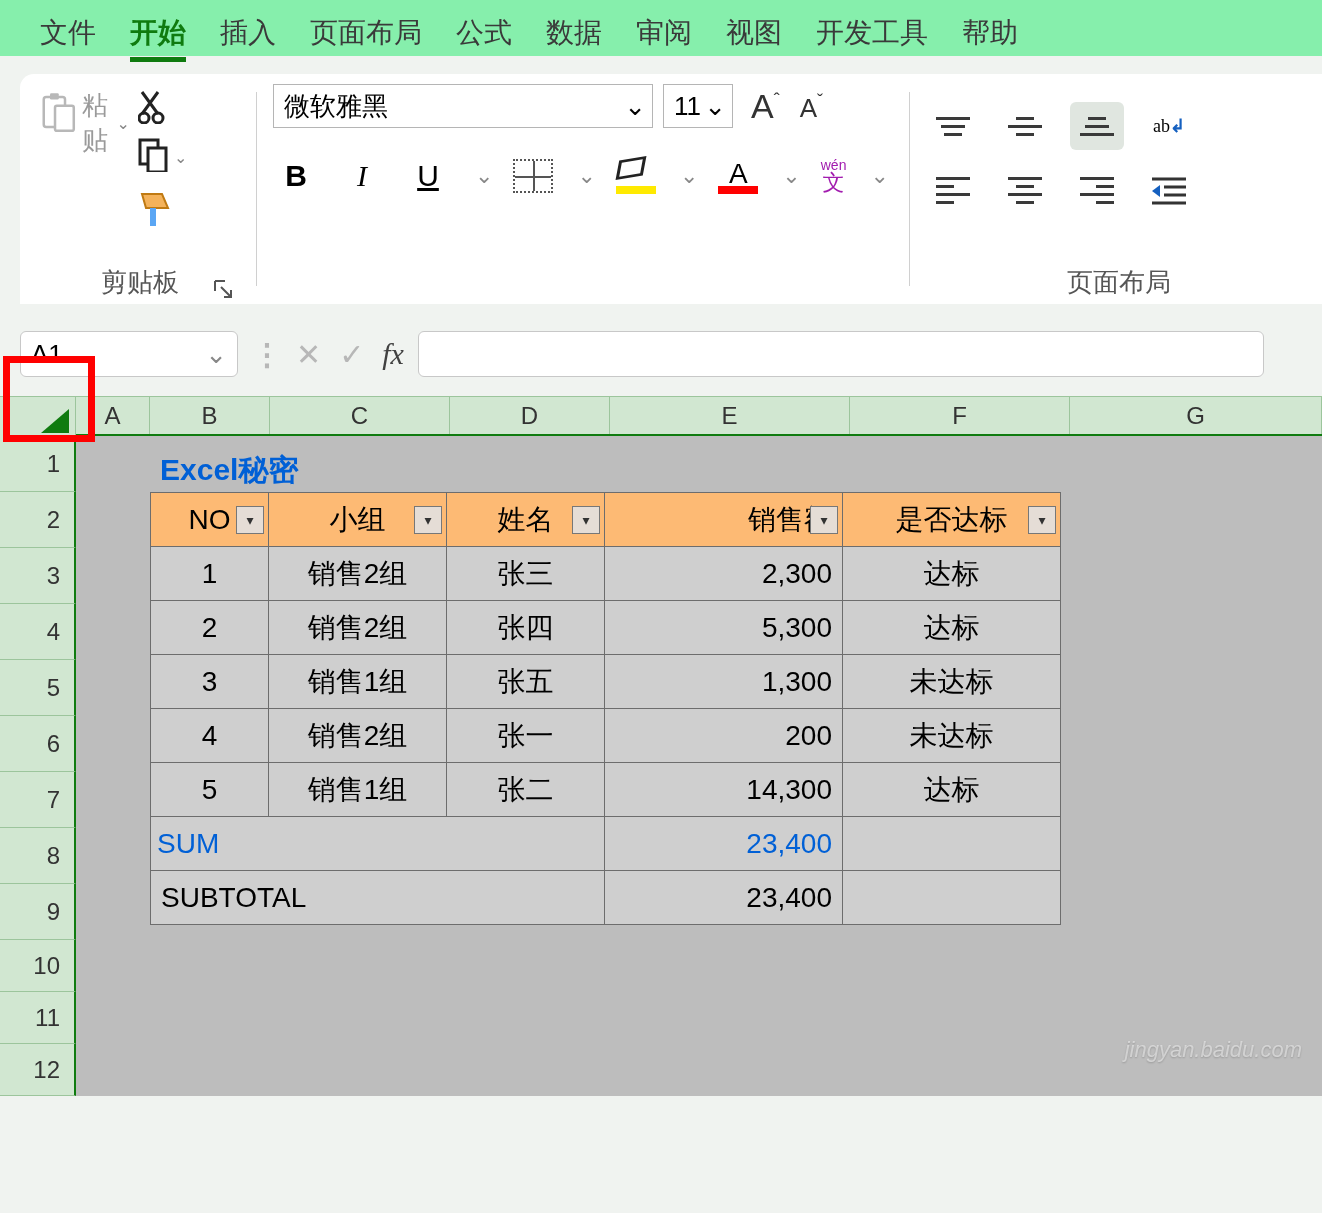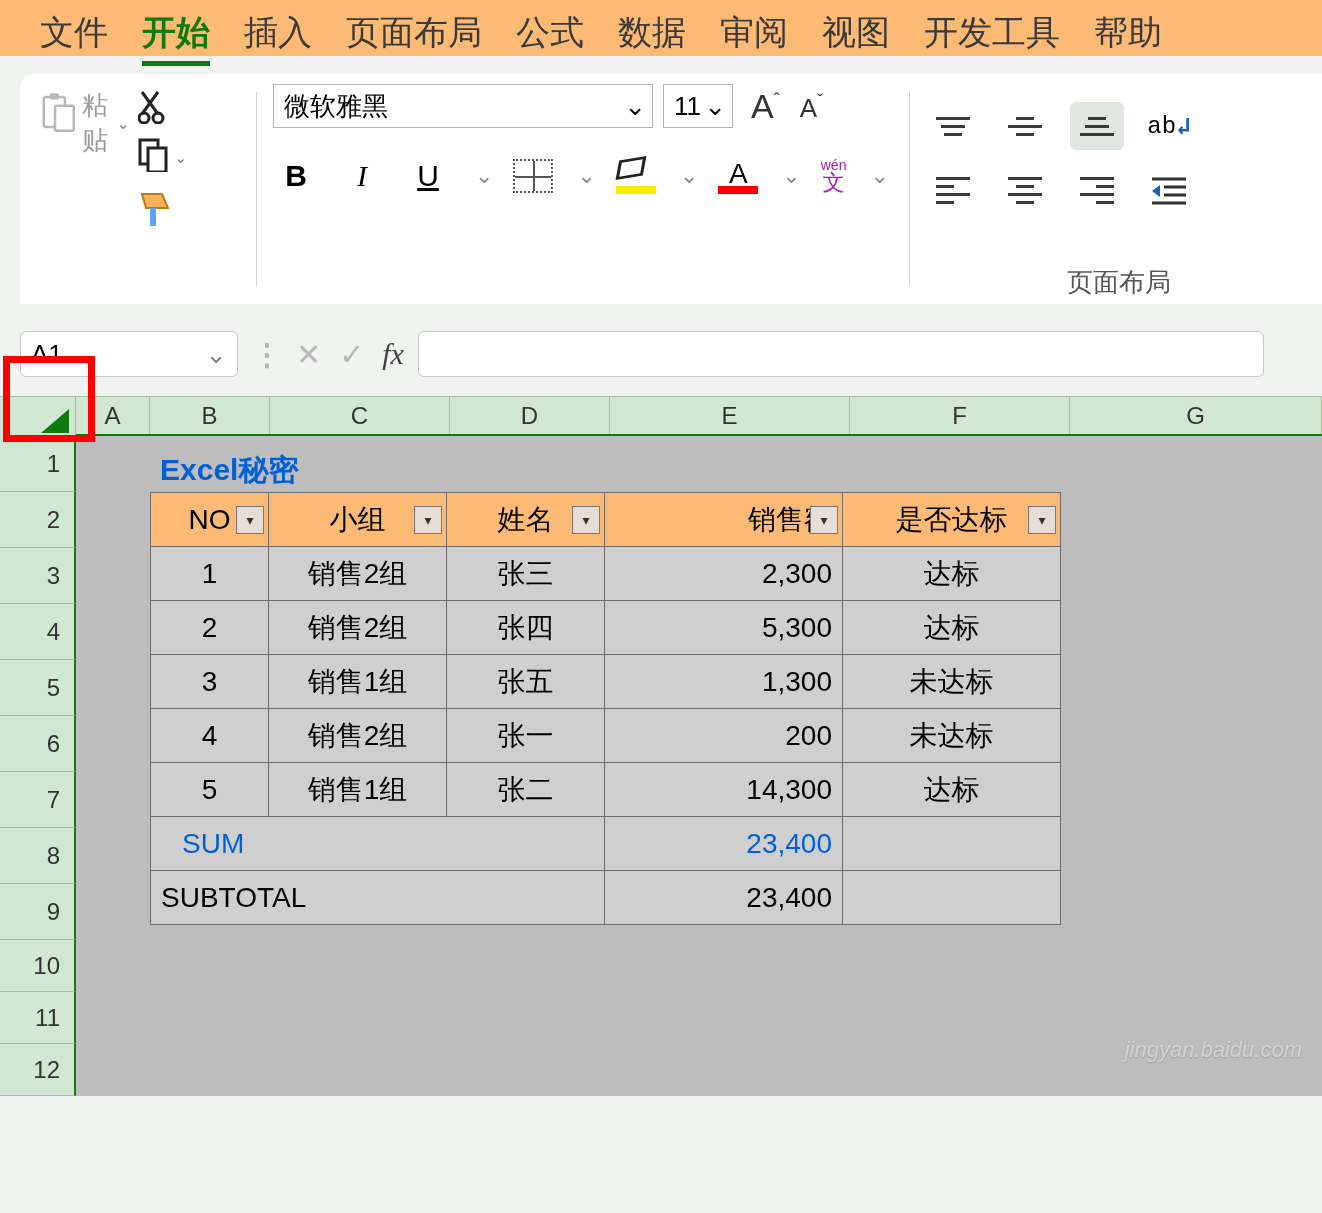--- a/index.html
+++ b/index.html
@@ -13,22 +13,22 @@
     position: relative;
   }
 
   
   .tab-strip {
     display: flex;
     align-items: center;
     gap: 34px;
     padding: 10px 40px 0 40px;
     height: 56px;
-    background: #fdba74;
-    font-size: 34px;
+    background: #86efac;
+    font-size: 28px;
     color: #3a3a3a;
   }
   .tab-item { cursor: pointer; }
   .tab-item.active {
     font-weight: 700;
     color: #0f7b0f;
     position: relative;
   }
   .tab-item.active::after {
     content: "";
@@ -130,21 +130,21 @@
     grid-template-columns: repeat(4, 54px);
     grid-template-rows: repeat(2, 48px);
     gap: 16px 18px;
     margin-top: 18px;
   }
   .align-btn { display:flex; align-items:center; justify-content:center; }
   .align-btn.active { background:#e0e6e0; border-radius:6px; }
   .lines { display:flex; flex-direction:column; gap:5px; }
   .lines span { display:block; height:3px; background:#3a3a3a; }
   .w-long { width:34px; } .w-mid { width:24px; } .w-short { width:18px; }
-  .wrap-ab { font-size:24px; font-family: Liberation Mono, monospace; }
+  .wrap-ab { font-size:18px; font-family: Liberation Serif, serif; }
   .wrap-ab .arrow { color:#1560c0; font-weight:700; }
   .indent svg { width:34px; height:30px; }
 
   
   .fx-row {
     display:flex; align-items:center; gap:10px;
     margin: 24px 0 0 20px;
     height: 52px;
   }
   .name-box {
@@ -241,21 +241,21 @@
     width:28px; height:28px; border:1px solid #777;
     display:flex; align-items:center; justify-content:center;
     background:#e5ddd6; font-size:14px; color:#333;
   }
   .data-table td { background:#cfcfcf; }
   .c-b{width:118px; text-align:center;}
   .c-c{width:178px; text-align:center;}
   .c-d{width:158px; text-align:center;}
   .c-e{width:238px; text-align:right;}
   .c-f{width:218px; text-align:center;}
-  .sum-row td:first-child { color:#0060d6; text-align:left; padding-left:31px; }
+  .sum-row td:first-child { color:#0060d6; text-align:left; padding-left:6px; }
   .sum-row td.val { color:#0060d6; }
   .sub-row td:first-child { text-align:left; padding-left:10px; }
 
   
   .watermark {
     position:absolute; right:20px; bottom:150px;
     text-align:right; color:#f0f0f0aa;
     text-shadow:0 1px 2px #0003;
   }
   .watermark .big { font-size:40px; font-weight:700; letter-spacing:2px; }
@@ -314,20 +314,28 @@
           </span>
           <span class="small-dd">⌄</span>
         </div>
         <div class="row">
           <svg width="34" height="38" viewBox="0 0 34 38">
               <path d="M4 4 L24 4 L30 18 L8 18 Z" fill="#f4b25a" stroke="#c07a12" stroke-width="2"></path>
               <rect x="12" y="18" width="6" height="18" fill="#5aa6f4"></rect>
             </svg>
         </div>
       </div>
+    </div>
+    <div class="group-label-row">
+      <span>剪贴板</span>
+      <span class="launcher">
+        <svg viewBox="0 0 22 22">
+            <path d="M3 3 H13 M3 3 V13 M9 9 L19 19 M19 12 V19 H12" stroke="#555" stroke-width="2" fill="none"></path>
+          </svg>
+      </span>
     </div>
   </div>
 
   <div class="ribbon-group-sep"></div>
 
   <div class="ribbon-group" style="width:640px;">
     <div>
       <div class="font-row1">
         <div class="font-select font-name-select">
           <span>微软雅黑</span>

